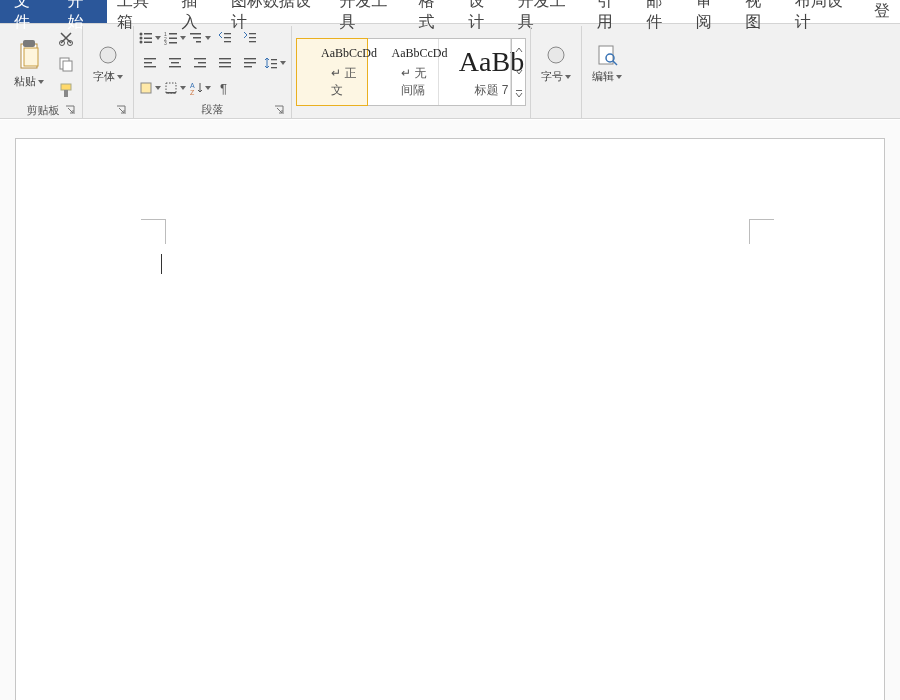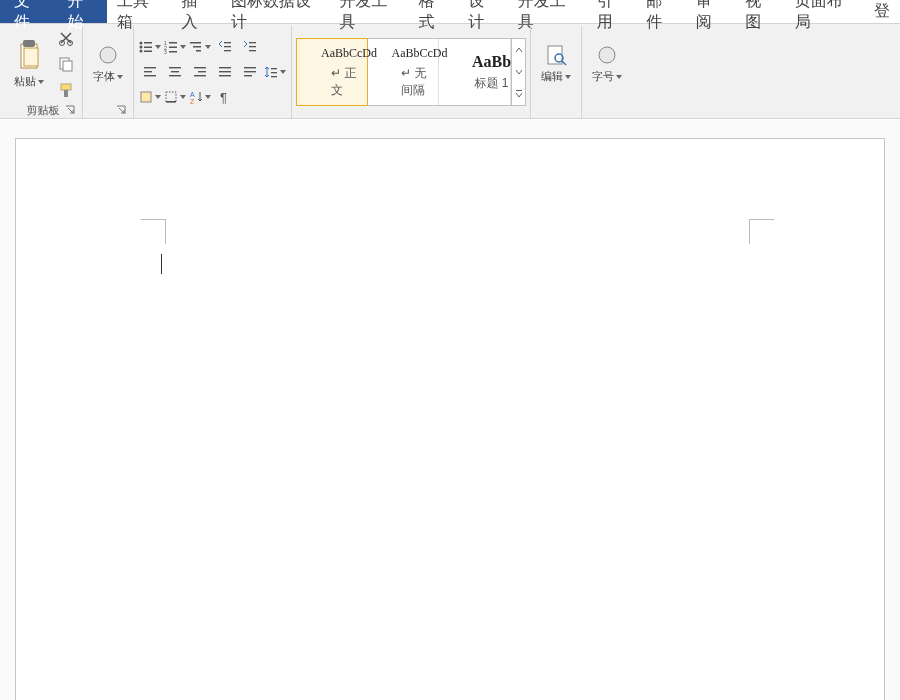--- a/index.html
+++ b/index.html
@@ -18,21 +18,21 @@
 .dlaunch svg{width:12px;height:12px;}
 .bigbtn{display:flex;flex-direction:column;align-items:center;justify-content:center;gap:2px;padding:2px 6px;}
 .bigbtn .lbl{font-size:11px;color:#444;text-align:center;white-space:nowrap;}
 .icongrid{display:grid;grid-template-columns:repeat(6,24px);grid-auto-rows:24px;gap:1px;align-content:center;}
 .smallbtn{width:24px;height:24px;display:flex;align-items:center;justify-content:center;}
 .drop::after{content:"";border-left:3px solid transparent;border-right:3px solid transparent;border-top:4px solid #666;margin-left:2px;display:inline-block;vertical-align:middle;}
 .stylegal{display:flex;align-items:stretch;height:68px;border:1px solid #c0c0c0;background:#fff;}
 .styleitem{width:72px;display:flex;flex-direction:column;align-items:center;justify-content:center;border-right:1px solid #e0e0e0;padding-left:34px;}
 .styleitem.sel{border:1px solid #eab020;background:#fdf6e3;margin:-1px;}
 .styleprev{font-family:"Times New Roman",serif;font-size:12px;color:#222;}
-.styleprev.big{font-size:16px;font-weight:bold;}
+.styleprev.big{font-size:28px;font-weight:normal;}
 .stylelbl{font-size:12px;color:#555;margin-top:4px;}
 .galctl{width:14px;display:flex;flex-direction:column;border-left:1px solid #c0c0c0;}
 .galbtn{flex:1;display:flex;align-items:center;justify-content:center;}
 .docarea{position:absolute;top:120px;left:0;right:0;bottom:0;background:#fafafa;display:flex;justify-content:center;padding-top:18px;}
 .page{width:870px;height:1100px;background:#fff;border:1px solid #c6c6c6;position:relative;}
 .marg{position:absolute;width:25px;height:25px;}
 .marg.tl{top:80px;left:125px;border-left:1px solid #bcbcbc;border-bottom:1px solid #bcbcbc;transform:rotate(180deg);}
 .marg.tr{top:80px;right:110px;border-left:1px solid #bcbcbc;border-bottom:1px solid #bcbcbc;transform:rotate(90deg);}
 .cursor{position:absolute;top:115px;left:145px;width:1px;height:20px;background:#333;}
 .vcol{display:flex;flex-direction:column;gap:2px;}
@@ -48,21 +48,21 @@
   <div class="tab">插入</div>
   <div class="tab">图标数据设计</div>
   <div class="tab">开发工具</div>
   <div class="tab">格式</div>
   <div class="tab">设计</div>
   <div class="tab">开发工具</div>
   <div class="tab">引用</div>
   <div class="tab">邮件</div>
   <div class="tab">审阅</div>
   <div class="tab">视图</div>
-  <div class="tab">页面布局</div>
+  <div class="tab">布局设计</div>
   <div class="tab">登</div>
 </div>
 
 <div class="ribbon">
 
   <div class="group">
     <div class="group-body">
       <div class="bigbtn">
         <svg width="28" height="32">
             <rect x="6" y="4" width="16" height="24" fill="#fff" stroke="#b58b3e"></rect>
@@ -233,36 +233,45 @@
           </div>
         <div class="smallbtn">
             <svg width="14" height="14">
               <text x="2" y="12" font-size="13" fill="#555">¶</text>
             </svg>
           </div>
         <div></div>
           <div></div>
       </div>
     </div>
+    <div class="group-footer">
+        <span class="group-label">段落</span>
+      <span class="dlaunch">
+          <svg>
+            <path d="M2 2h8v8" fill="none" stroke="#777"></path>
+            <path d="M4 4 L9 9 M9 6v3h-3" fill="none" stroke="#777"></path>
+          </svg>
+        </span>
+      </div>
   </div>
 
   <div class="group">
     <div class="group-body">
       <div class="stylegal">
         <div class="styleitem sel">
           <span class="styleprev">AaBbCcDd</span>
           <span class="stylelbl">↵ 正文</span>
         </div>
         <div class="styleitem">
           <span class="styleprev">AaBbCcDd</span>
           <span class="stylelbl">↵ 无间隔</span>
         </div>
         <div class="styleitem">
           <span class="styleprev big">AaBb</span>
-          <span class="stylelbl">标题 1</span>
+          <span class="stylelbl">标题 7</span>
         </div>
         <div class="galctl">
           <div class="galbtn">
               <svg width="8" height="6">
                 <path d="M1 5 L4 1 L7 5" fill="none" stroke="#666"></path>
               </svg>
             </div>
           <div class="galbtn">
               <svg width="8" height="6">
                 <path d="M1 1 L4 5 L7 1" fill="none" stroke="#666"></path>
@@ -276,37 +285,37 @@
             </div>
         </div>
       </div>
     </div>
   </div>
 
   <div class="group">
     <div class="group-body">
       <div class="bigbtn">
         <svg width="24" height="24">
+            <circle cx="12" cy="12" r="8" fill="#e8e8e8" stroke="#888"></circle>
+          </svg>
+        <span class="lbl drop">字号</span>
+      </div>
+    </div>
+    <div class="group-footer"></div>
+  </div>
+
+  <div class="group">
+    <div class="group-body">
+      <div class="bigbtn">
+        <svg width="24" height="24">
             <rect x="4" y="3" width="14" height="18" fill="#fff" stroke="#888"></rect>
             <circle cx="15" cy="15" r="4" fill="none" stroke="#3872b4" stroke-width="1.5"></circle>
             <path d="M18 18 L22 22" stroke="#3872b4" stroke-width="1.5"></path>
           </svg>
         <span class="lbl drop">编辑</span>
-      </div>
-    </div>
-    <div class="group-footer"></div>
-  </div>
-
-  <div class="group">
-    <div class="group-body">
-      <div class="bigbtn">
-        <svg width="24" height="24">
-            <circle cx="12" cy="12" r="8" fill="#e8e8e8" stroke="#888"></circle>
-          </svg>
-        <span class="lbl drop">字号</span>
       </div>
     </div>
     <div class="group-footer"></div>
   </div>
 
 
 </div>
 
 <div class="docarea">
   <div class="page">

